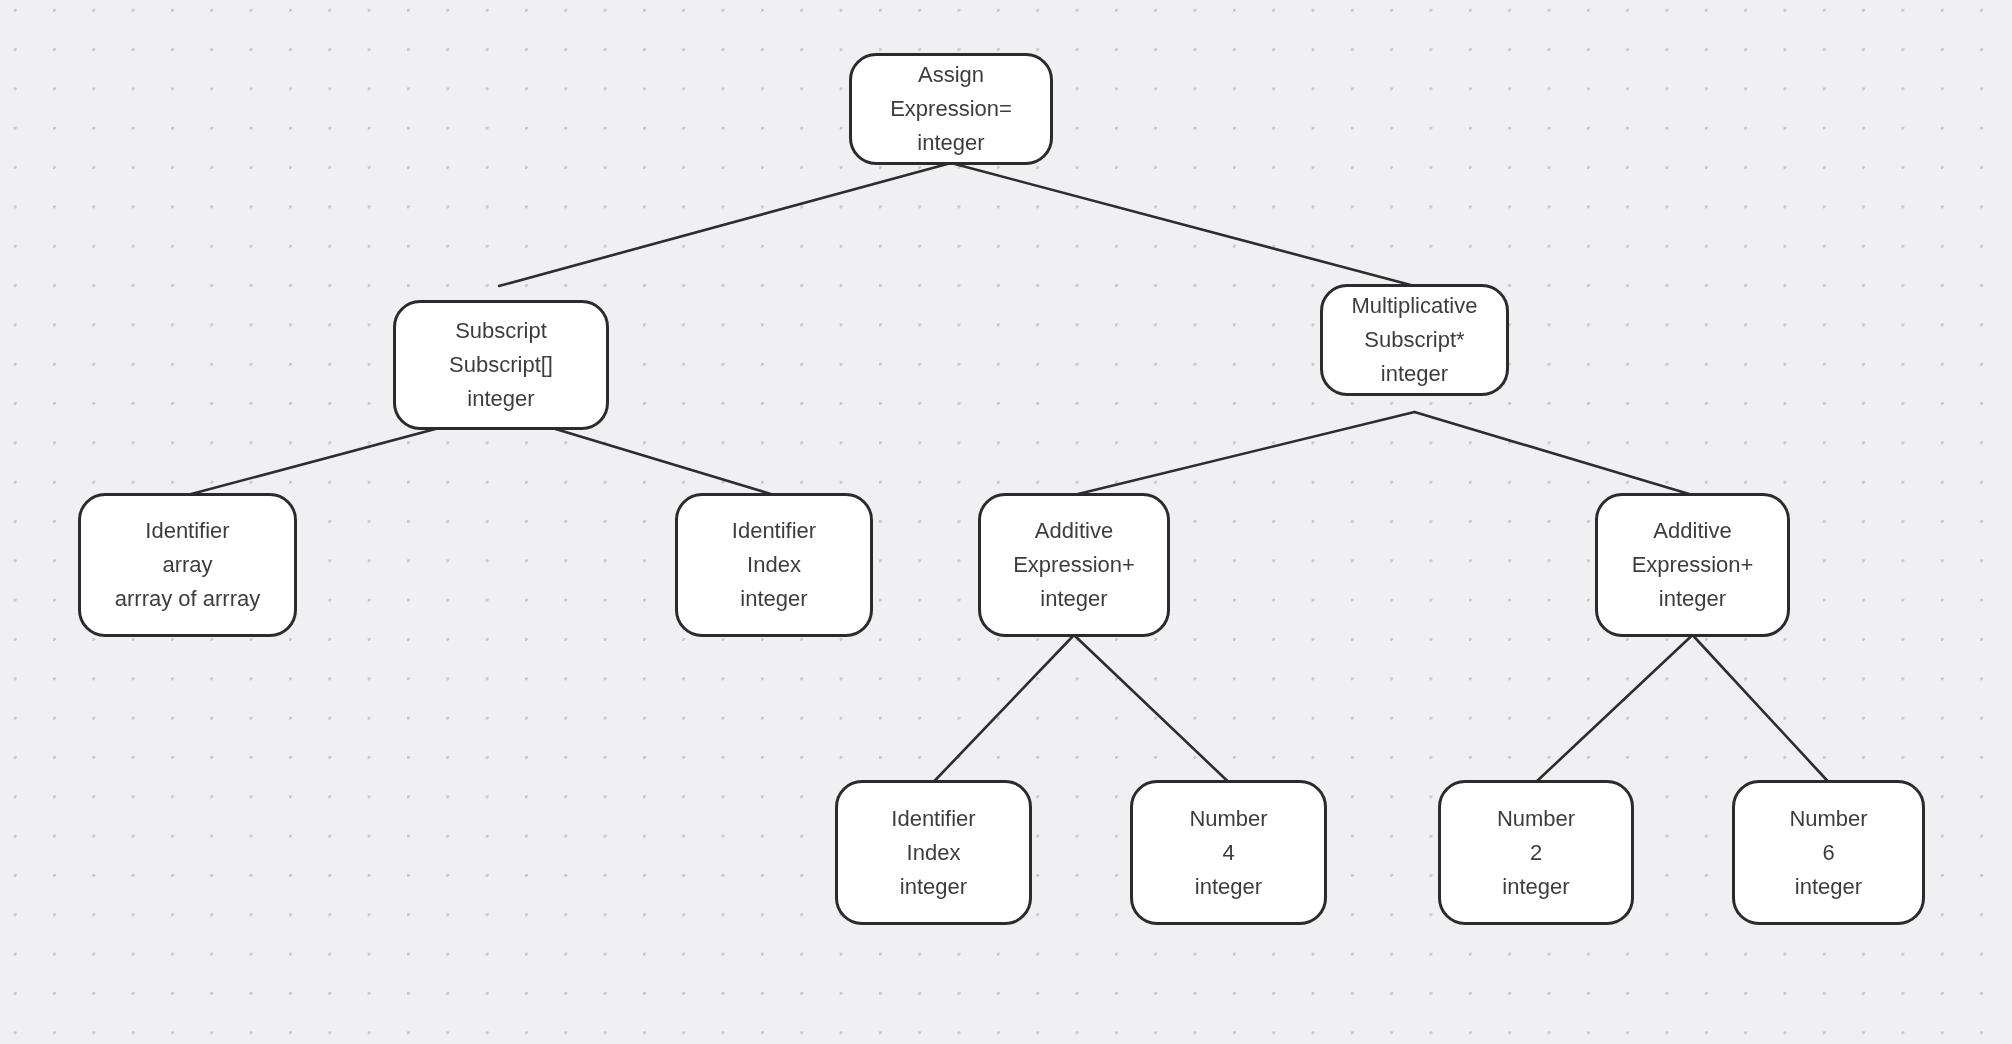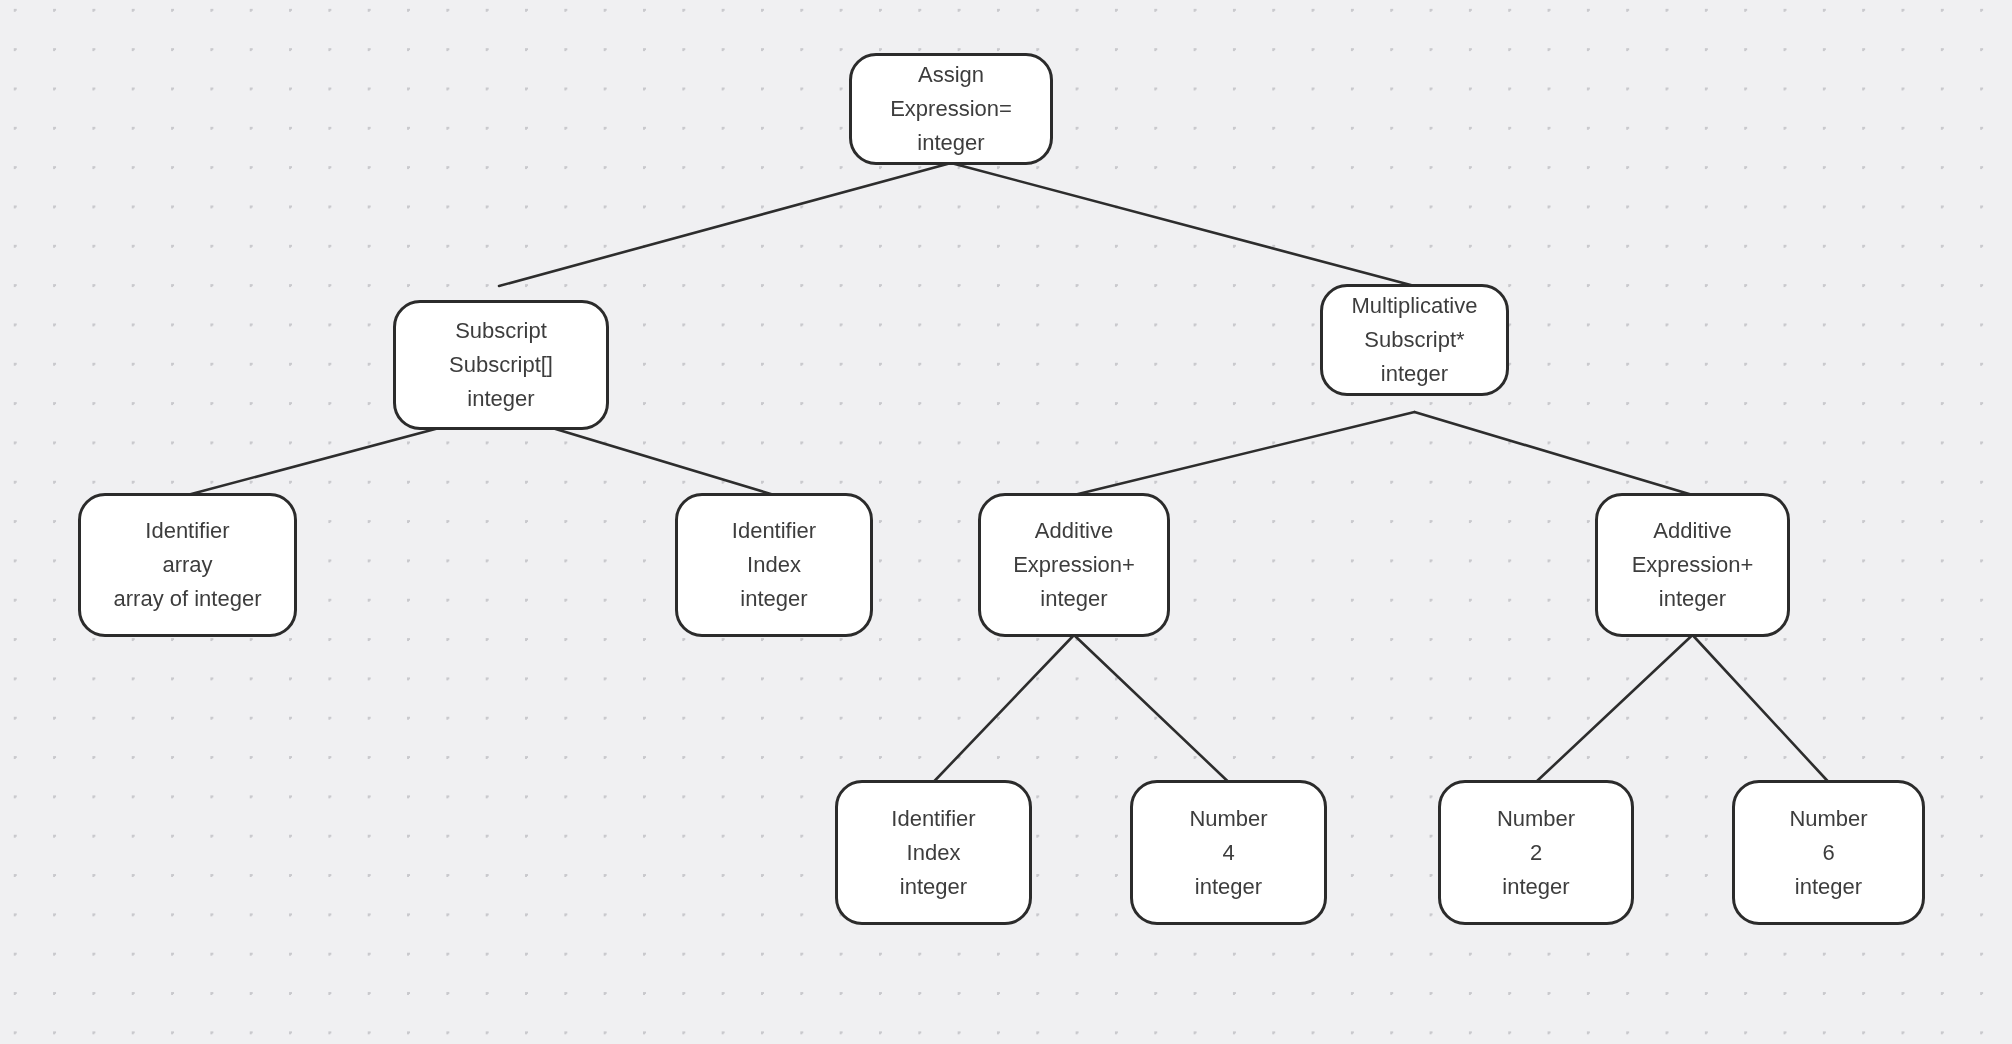--- a/index.html
+++ b/index.html
@@ -91,21 +91,21 @@
         <div class="node-line">integer</div>
       </div>
       <div class="node" style="left: 1320px; top: 284px; width: 189px; height: 112px;">
         <div class="node-line">Multiplicative</div>
         <div class="node-line">Subscript*</div>
         <div class="node-line">integer</div>
       </div>
       <div class="node" style="left: 78px; top: 493px; width: 219px; height: 144px;">
         <div class="node-line">Identifier</div>
         <div class="node-line">array</div>
-        <div class="node-line">array of integer</div>
+        <div class="node-line">arrray of arrray</div>
       </div>
       <div class="node" style="left: 675px; top: 493px; width: 198px; height: 144px;">
         <div class="node-line">Identifier</div>
         <div class="node-line">Index</div>
         <div class="node-line">integer</div>
       </div>
       <div class="node" style="left: 978px; top: 493px; width: 192px; height: 144px;">
         <div class="node-line">Additive</div>
         <div class="node-line">Expression+</div>
         <div class="node-line">integer</div>

